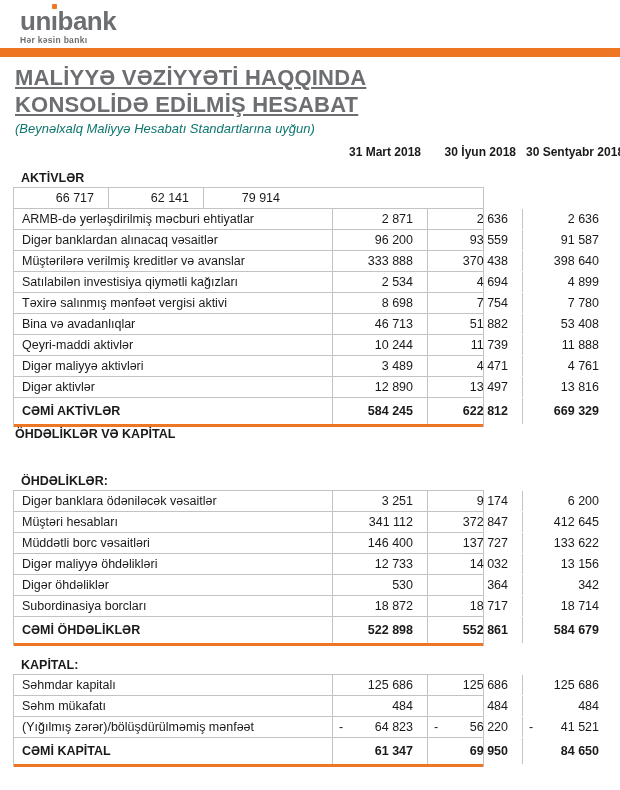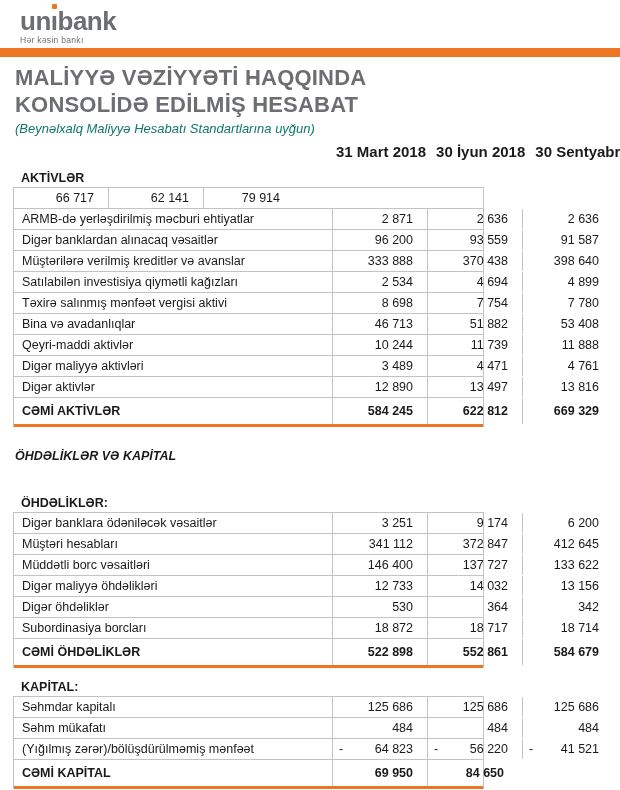--- a/index.html
+++ b/index.html
@@ -4,38 +4,38 @@
 <style>
   html,body{margin:0;padding:0;background:#ffffff;}
   body{width:620px;min-height:790px;font-family:"Liberation Sans","DejaVu Sans",sans-serif;color:#1a1a1a;}
   .page{width:492px;min-height:790px;position:relative;box-sizing:border-box;}
 
   
   .brand{padding:8px 0 0 20px;}
   .logo{font-size:26px;font-weight:bold;color:#6D6E71;letter-spacing:-0.5px;line-height:26px;}
   .logo .i-dotless{position:relative;display:inline-block;}
   .logo .i-dot{position:absolute;top:-4px;left:1px;width:5px;height:5px;background:#EE7623;border-radius:1px;}
-  .tagline{font-size:8.5px;color:#6D6E71;letter-spacing:0.3px;margin-top:1px;}
+  .tagline{font-size:8.5px;color:#6D6E71;letter-spacing:0.3px;margin-top:1px;font-weight:bold;}
   .orange-bar{width:620px;height:9px;background:#EE7623;margin-top:3px;}
 
   
   .title-block{padding:7px 20px 0 15px;}
-  .title-line{font-size:22px;font-weight:bold;color:#6D6E71;line-height:27px;letter-spacing:0.2px;}
+  .title-line{font-size:22px;font-weight:bold;color:#6D6E71;line-height:27px;letter-spacing:0.2px;text-decoration:underline;}
   .subtitle{font-size:13px;font-style:italic;color:#0f766e;margin-top:3px;}
 
   
   .content{padding:0 8px 0 13px;}
   .cols{display:flex;}
   .c-label{flex:0 0 319px;box-sizing:border-box;padding:3px 6px 3px 8px;font-size:12.5px;line-height:14px;}
   .c-val{flex:0 0 95px;box-sizing:border-box;display:flex;align-items:center;justify-content:flex-end;
          padding:3px 14px 3px 4px;font-size:12.5px;line-height:14px;position:relative;}
   .c-val:last-child{flex:0 0 90px;}
 
   .dates-row{margin-top:6px;}
-  .dates-row .c-val{font-weight:bold;font-size:15px;padding-right:6px;white-space:nowrap;}
+  .dates-row .c-val{font-weight:bold;font-size:12px;padding-right:6px;white-space:nowrap;}
 
   .section-header{font-size:12.5px;font-weight:bold;padding-left:8px;}
 
   .fin-table{border:1px solid #c3c3c3;border-bottom:none;}
   .fin-table .row{display:flex;border-bottom:1px solid #c3c3c3;}
   .fin-table .c-label{border-right:1px solid #c3c3c3;}
   .fin-table .c-val{border-right:1px solid #c3c3c3;}
   .fin-table .c-val:last-child{border-right:none;}
   .fin-table .row.total{font-weight:bold;border-bottom:3px solid #EE7623;}
   .fin-table .row.total .c-label,.fin-table .row.total .c-val{padding-top:6px;padding-bottom:6px;}
@@ -129,21 +129,21 @@
         <div class="c-val">13 816</div>
       </div>
       <div class="row total">
         <div class="c-label">CƏMİ AKTİVLƏR</div>
         <div class="c-val">584 245</div>
         <div class="c-val">622 812</div>
         <div class="c-val">669 329</div>
       </div>
     </div>
 
-    <div class="section-header" style="margin-top:22px;padding-left:2px;font-style:italic;">ÖHDƏLİKLƏR VƏ KAPİTAL</div>
+    <div class="section-header" style="padding-left:2px;">ÖHDƏLİKLƏR VƏ KAPİTAL</div>
 
     <div class="section-header" style="margin-top:33px;margin-bottom:2px;">ÖHDƏLİKLƏR:</div>
     <div class="fin-table">
       <div class="row">
         <div class="c-label">Digər banklara ödəniləcək vəsaitlər</div>
         <div class="c-val">3 251</div>
         <div class="c-val">9 174</div>
         <div class="c-val">6 200</div>
       </div>
       <div class="row">
@@ -208,19 +208,20 @@
             <span class="neg-sign">-</span>
             <span>56 220</span>
           </div>
         <div class="c-val">
             <span class="neg-sign">-</span>
             <span>41 521</span>
           </div>
       </div>
       <div class="row total">
         <div class="c-label">CƏMİ KAPİTAL</div>
+        <div class="c-val">61 347</div>
         <div class="c-val">69 950</div>
         <div class="c-val">84 650</div>
       </div>
     </div>
 
   </div>
 </div>
 
 </body></html>

